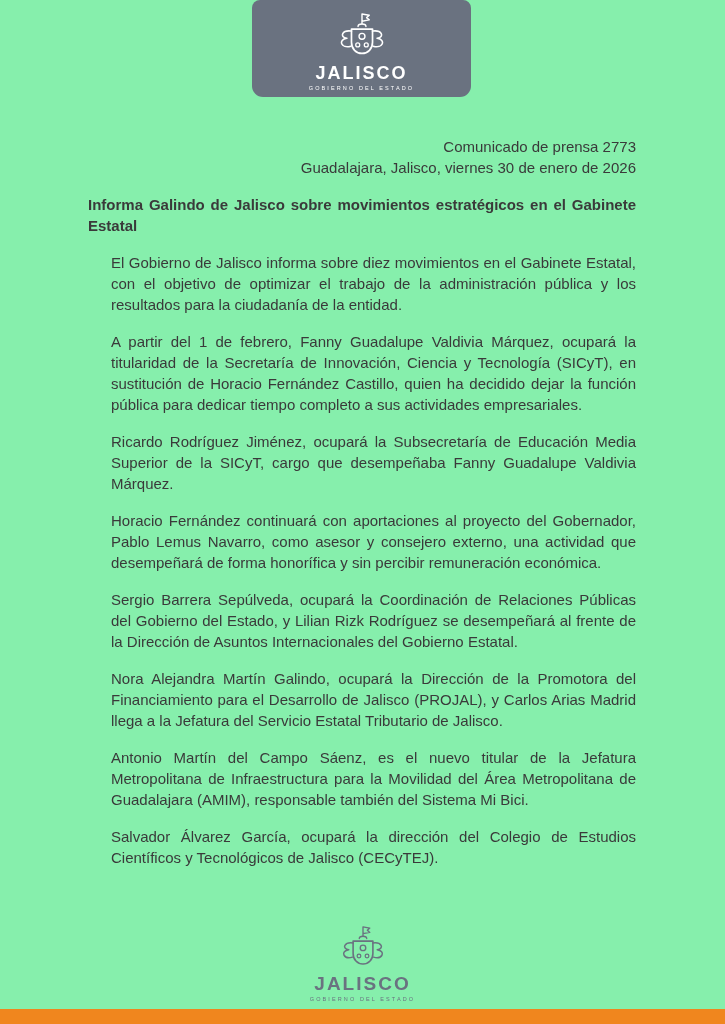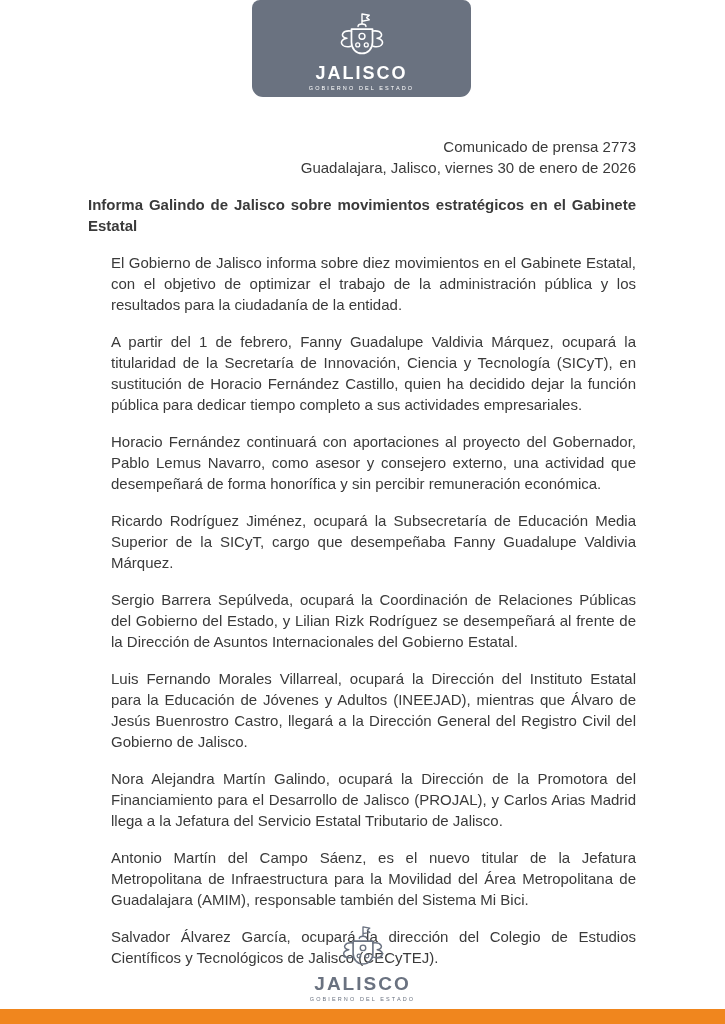--- a/index.html
+++ b/index.html
@@ -7,21 +7,21 @@
     --logo_gray:#6A7280;
     --accent_orange:#F0861E;
     --text:#3A3A3A;
   }
   *{margin:0;padding:0;box-sizing:border-box;}
   html,body{background:#e8e8e8;}
   .page{
     position:relative;
     width:725px;height:1024px;
     margin:0 auto;
-    background:#ffffff;
+    background:#86efac;
     overflow:hidden;
     font-family:"Liberation Sans", sans-serif;
     color:var(--text);
   }
   
   .badge{
     position:absolute;
     left:252px;top:0;
     width:219px;height:97px;
     background:var(--header_bg);
@@ -121,24 +121,23 @@
   <div class="content">
     <div class="meta">
       <div>Comunicado de prensa 2773</div>
       <div>Guadalajara, Jalisco, viernes 30 de enero de 2026</div>
     </div>
 
     <p class="doc-title">Informa Galindo de Jalisco sobre movimientos estratégicos en el Gabinete Estatal</p>
 
     <p class="para">El Gobierno de Jalisco informa sobre diez movimientos en el Gabinete Estatal, con el objetivo de optimizar el trabajo de la administración pública y los resultados para la ciudadanía de la entidad.</p>
     <p class="para">A partir del 1 de febrero, Fanny Guadalupe Valdivia Márquez, ocupará la titularidad de la Secretaría de Innovación, Ciencia y Tecnología (SICyT), en sustitución de Horacio Fernández Castillo, quien ha decidido dejar la función pública para dedicar tiempo completo a sus actividades empresariales.</p>
+    <p class="para">Ricardo Rodríguez Jiménez, ocupará la Subsecretaría de Educación Media Superior de la SICyT, cargo que desempeñaba Fanny Guadalupe Valdivia Márquez.</p>
     <p class="para">Horacio Fernández continuará con aportaciones al proyecto del Gobernador, Pablo Lemus Navarro, como asesor y consejero externo, una actividad que desempeñará de forma honorífica y sin percibir remuneración económica.</p>
-    <p class="para">Ricardo Rodríguez Jiménez, ocupará la Subsecretaría de Educación Media Superior de la SICyT, cargo que desempeñaba Fanny Guadalupe Valdivia Márquez.</p>
     <p class="para">Sergio Barrera Sepúlveda, ocupará la Coordinación de Relaciones Públicas del Gobierno del Estado, y Lilian Rizk Rodríguez se desempeñará al frente de la Dirección de Asuntos Internacionales del Gobierno Estatal.</p>
-    <p class="para">Luis Fernando Morales Villarreal, ocupará la Dirección del Instituto Estatal para la Educación de Jóvenes y Adultos (INEEJAD), mientras que Álvaro de Jesús Buenrostro Castro, llegará a la Dirección General del Registro Civil del Gobierno de Jalisco.</p>
     <p class="para">Nora Alejandra Martín Galindo, ocupará la Dirección de la Promotora del Financiamiento para el Desarrollo de Jalisco (PROJAL), y Carlos Arias Madrid llega a la Jefatura del Servicio Estatal Tributario de Jalisco.</p>
     <p class="para">Antonio Martín del Campo Sáenz, es el nuevo titular de la Jefatura Metropolitana de Infraestructura para la Movilidad del Área Metropolitana de Guadalajara (AMIM), responsable también del Sistema Mi Bici.</p>
     <p class="para">Salvador Álvarez García, ocupará la dirección del Colegio de Estudios Científicos y Tecnológicos de Jalisco (CECyTEJ).</p>
   </div>
 
   <div class="footer-logo">
     <svg class="crest" viewBox="0 0 100 76" fill="none" stroke="currentColor" stroke-width="2.6" stroke-linecap="round" stroke-linejoin="round">
       <path d="M50 18 L50 3 L61 5 L57 8.5 L61 12 L50 14" stroke-width="2.2"></path>
       <path d="M44 22 C44 17 56 17 56 22" stroke-width="2.2"></path>
       <path d="M34 26 H66 V46 C66 56 59 63 50 63 C41 63 34 56 34 46 Z"></path>

